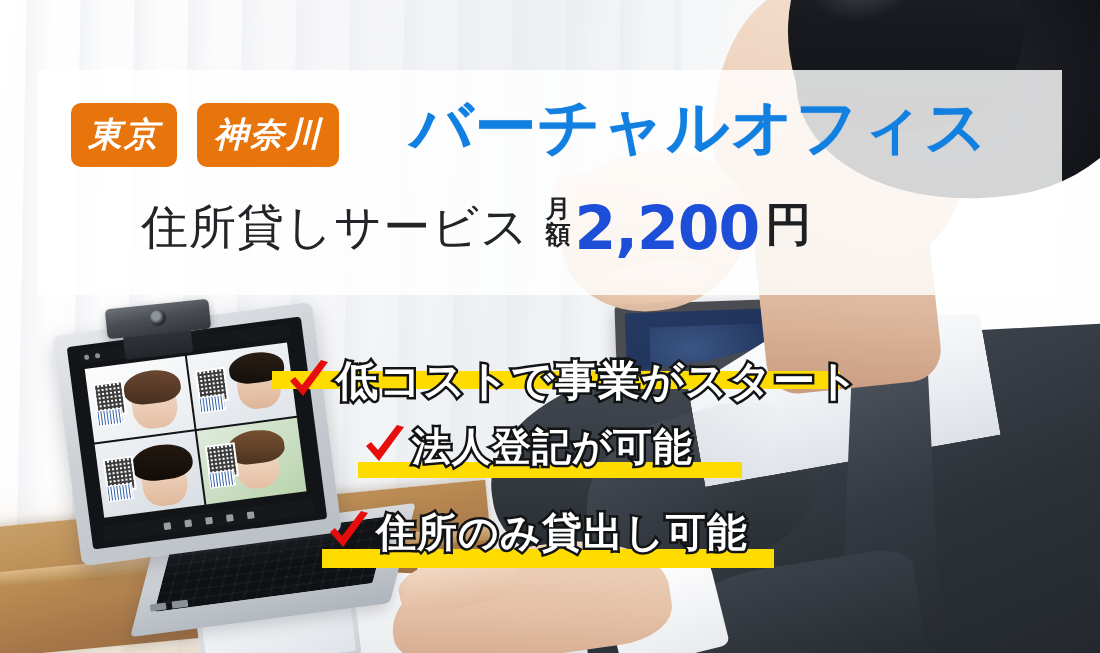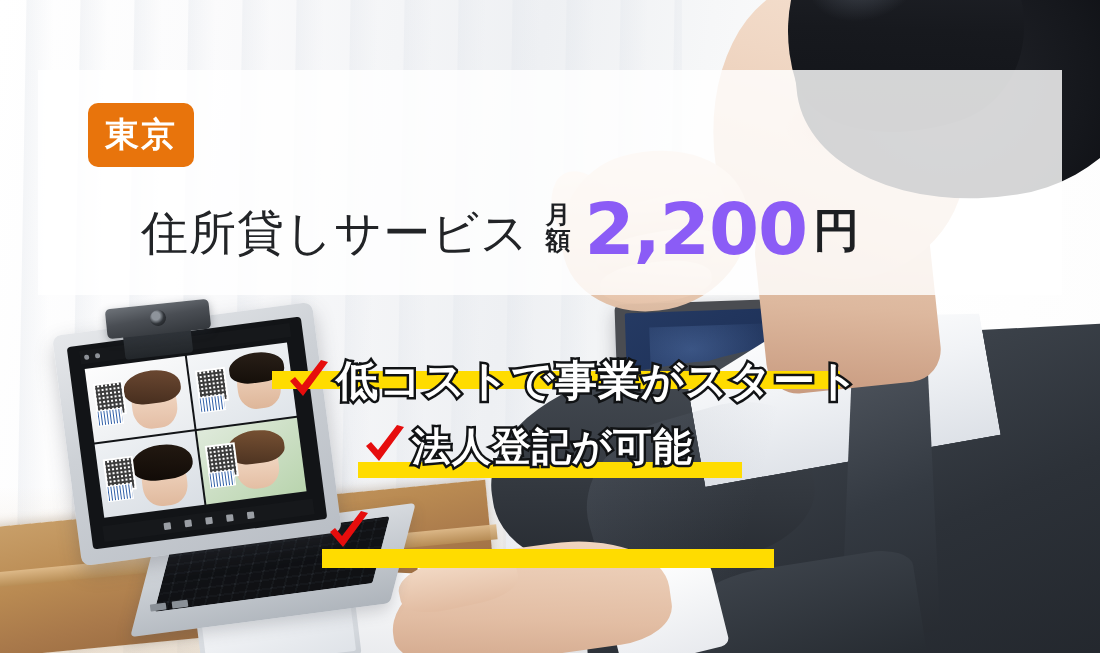--- a/index.html
+++ b/index.html
@@ -316,21 +316,21 @@
     position:absolute; inset:5px; background:linear-gradient(160deg,#f7f8fa,#dfe3e8); border-radius:2px;
   }
 
   
   .panel {
     position:absolute; left:38px; top:70px; width:1024px; height:225px;
     background:rgba(255,255,255,.82);
   }
 
   
-  .badges { position:absolute; left:50px; top:33px; display:flex; gap:20px; }
+  .badges { position:absolute; left:33px; top:33px; display:flex; gap:20px;font-style:italic; }
   .badge {
     background:#e8740c; border-radius:10px;
     color:#ffffff; font-weight:700; font-size:34px; line-height:1;
     padding:14px 17px 16px; letter-spacing:2px;
     font-family:"DejaVu Sans","Liberation Sans",sans-serif;
   }
 
   .headline {
     position:absolute; left:372px; top:26px;
     color:#1180e0; font-weight:700; font-size:62px; line-height:1;
@@ -348,22 +348,22 @@
     font-family:"DejaVu Sans","Liberation Sans",sans-serif;
     padding-bottom:6px;
   }
   .getsu {
     display:flex; flex-direction:column; align-items:center;
     color:#1d1f22; font-weight:700; font-size:25px; line-height:1.04;
     margin-left:12px; padding-bottom:8px;
     font-family:"DejaVu Sans","Liberation Sans",sans-serif;
   }
   .price {
-    color:#8b5cf6; font-weight:700; font-size:72px; line-height:.92;
-    letter-spacing:-1px; margin-left:10px;
+    color:#1d4ed8; font-weight:700; font-size:60px; line-height:.92;
+    letter-spacing:-1px; margin-left:0;
     font-family:"DejaVu Sans","Liberation Sans",sans-serif;
   }
   .yen {
     color:#1d1f22; font-weight:700; font-size:46px; line-height:1;
     padding-bottom:9px; margin-left:2px;
     font-family:"DejaVu Sans","Liberation Sans",sans-serif;
   }
 
   
   .bullet { position:absolute; display:flex; align-items:center; }
@@ -517,22 +517,24 @@
       <div class="webcam-clip"></div>
       <div class="webcam-body"></div>
       <div class="webcam-lens"></div>
     </div>
   </div>
 
   <div class="panel">
 
     <div class="badges">
       <div class="badge">東京</div>
+      <div class="badge">神奈川</div>
     </div>
 
+    <div class="headline">バーチャルオフィス</div>
 
     <div class="subline">
       <div class="sub-main">住所貸しサービス</div>
       <div class="getsu">
         <span>月</span>
         <span>額</span>
       </div>
       <div class="price">2,200</div>
       <div class="yen">円</div>
     </div>
@@ -552,15 +554,16 @@
       <path d="M4 22 L17 37 L42 3 L35 1 L16 26 L9 18 Z" fill="#e60d0d"></path>
     </svg>
     <span class="btxt">法人登記が可能</span>
   </div>
 
   <div class="hl" id="h3"></div>
   <div class="bullet" id="b3">
     <svg class="check" viewBox="0 0 46 44">
       <path d="M4 22 L17 37 L42 3 L35 1 L16 26 L9 18 Z" fill="#e60d0d"></path>
     </svg>
+    <span class="btxt">住所のみ貸出し可能</span>
   </div>
 
 </div>
 
 </body></html>

